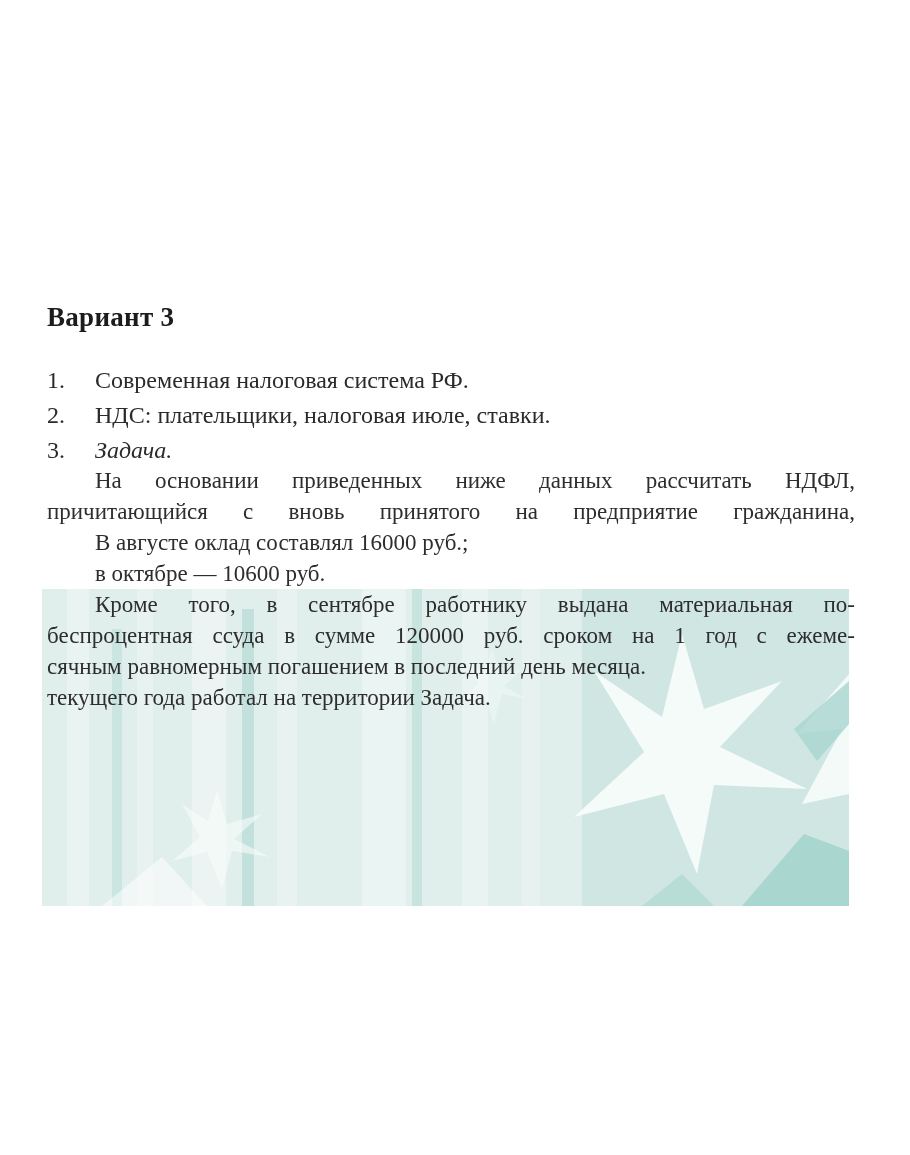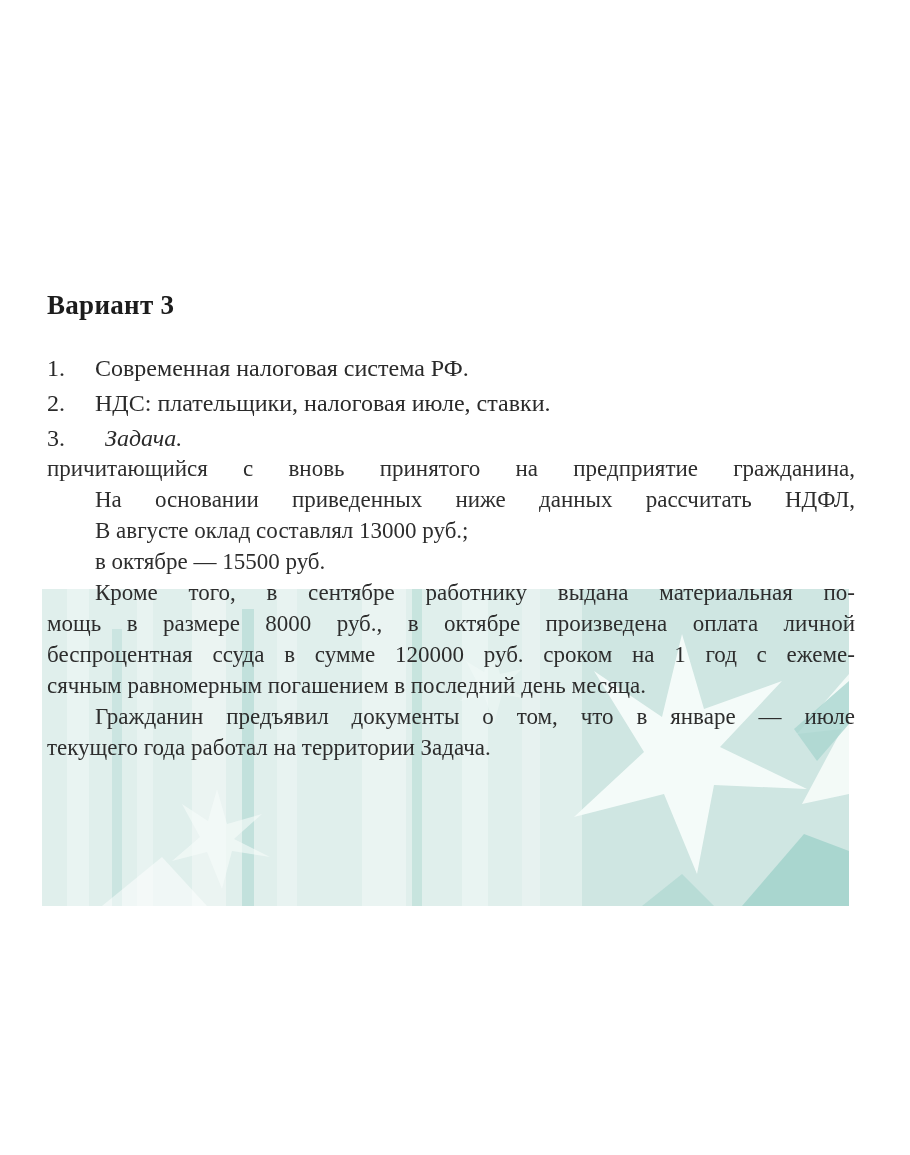--- a/index.html
+++ b/index.html
@@ -32,29 +32,30 @@
     width: 808px;
     z-index: 1;
     color: #2d2d2d;
   }
   .title {
     font-size: 27px;
     line-height: 31px;
     font-weight: bold;
     color: #1c1c1c;
     letter-spacing: 0.3px;
+    margin-top: 12px;
   }
   .list {
     margin-top: 30px;
     font-size: 24px;
     color: #2a2a2a;
   }
   .list-row { display: flex; line-height: 35px; }
   .list-num { width: 48px; flex: 0 0 48px; }
-  .list-text.it { font-style: italic; margin-left: 10px; }
+  .list-text.it { font-style: italic; }
 
   .paras { margin-top: -3px; }
   .para { margin: 0; }
   .line {
     font-size: 23px;
     line-height: 31px;
     white-space: normal;
   }
   .line.j {
     text-align: justify;
@@ -105,33 +106,31 @@
         <span class="list-num">2.</span>
         <span class="list-text">НДС: плательщики, налоговая июле, ставки.</span>
       </div>
       <div class="list-row">
         <span class="list-num">3.</span>
         <span class="list-text it">Задача.</span>
       </div>
     </div>
   <div class="paras">
       <div class="para">
+        <div class="line j ind">На основании приведенных ниже данных рассчитать НДФЛ,</div>
         <div class="line j">причитающийся с вновь принятого на предприятие гражданина,</div>
-        <div class="line j ind">На основании приведенных ниже данных рассчитать НДФЛ,</div>
       </div>
       <div class="para">
-        <div class="line ind">В августе оклад составлял 13000 руб.;</div>
+        <div class="line ind">В августе оклад составлял 16000 руб.;</div>
       </div>
       <div class="para">
-        <div class="line ind">в октябре — 15500 руб.</div>
+        <div class="line ind">в октябре — 10600 руб.</div>
       </div>
       <div class="para">
         <div class="line j ind">Кроме того, в сентябре работнику выдана материальная по-</div>
-        <div class="line j">мощь в размере 8000 руб., в октябре произведена оплата личной</div>
         <div class="line j">беспроцентная ссуда в сумме 120000 руб. сроком на 1 год с ежеме-</div>
         <div class="line">сячным равномерным погашением в последний день месяца.</div>
       </div>
       <div class="para">
-        <div class="line j ind">Гражданин предъявил документы о том, что в январе — июле</div>
         <div class="line">текущего года работал на территории Задача.</div>
       </div>
     </div>
 </div>
 
 </body></html>

